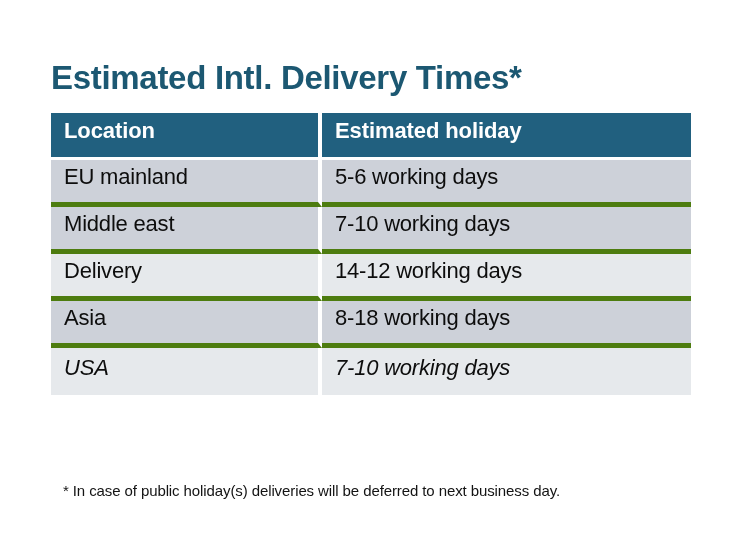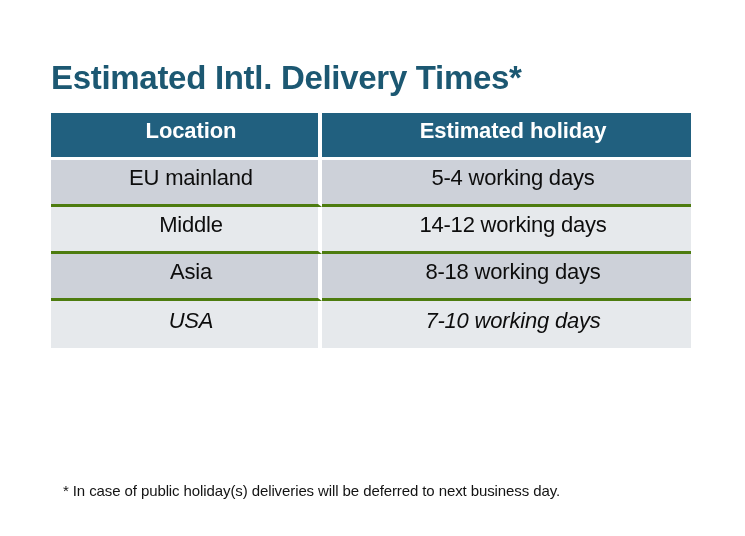--- a/index.html
+++ b/index.html
@@ -49,37 +49,37 @@
     border-spacing: 0;
   }
 
   #delivery-table tr {
     height: 47px;
   }
 
   #delivery-table th,
   #delivery-table td {
     padding: 0 0 8px 13px;
-    text-align: center;
+    text-align: left;
     vertical-align: middle;
     height: 47px;
     box-sizing: border-box;
   }
 
   
   .col-location  { width: 271px; }
   .col-delivery  { width: 369px; }
 
   
   #delivery-table td.col-location,
   #delivery-table th.col-location {
     border-right: 4px solid #ffffff;
   }
   #delivery-table tbody tr td {
-    border-bottom: 3px solid #4d7c0f;
+    border-bottom: 5px solid #4d7c0f;
   }
   #delivery-table thead tr th {
     border-bottom: 3px solid #ffffff;
   }
   #delivery-table tbody tr:last-child td {
     border-bottom: none;
     font-style: italic;
   }
 
   
@@ -125,24 +125,28 @@
     <thead>
       <tr>
         <th class="col-location">Location</th>
         <th class="col-delivery">Estimated holiday</th>
       </tr>
     </thead>
     <tbody id="table-body">
 
     <tr class="row-dark">
           <td class="col-location">EU mainland</td>
-          <td class="col-delivery">5-4 working days</td>
+          <td class="col-delivery">5-6 working days</td>
+        </tr>
+        <tr class="row-dark">
+          <td class="col-location">Middle east</td>
+          <td class="col-delivery">7-10 working days</td>
         </tr>
         <tr class="row-light">
-          <td class="col-location">Middle</td>
+          <td class="col-location">Delivery</td>
           <td class="col-delivery">14-12 working days</td>
         </tr>
         <tr class="row-dark">
           <td class="col-location">Asia</td>
           <td class="col-delivery">8-18 working days</td>
         </tr>
         <tr class="row-light">
           <td class="col-location">USA</td>
           <td class="col-delivery">7-10 working days</td>
         </tr>

